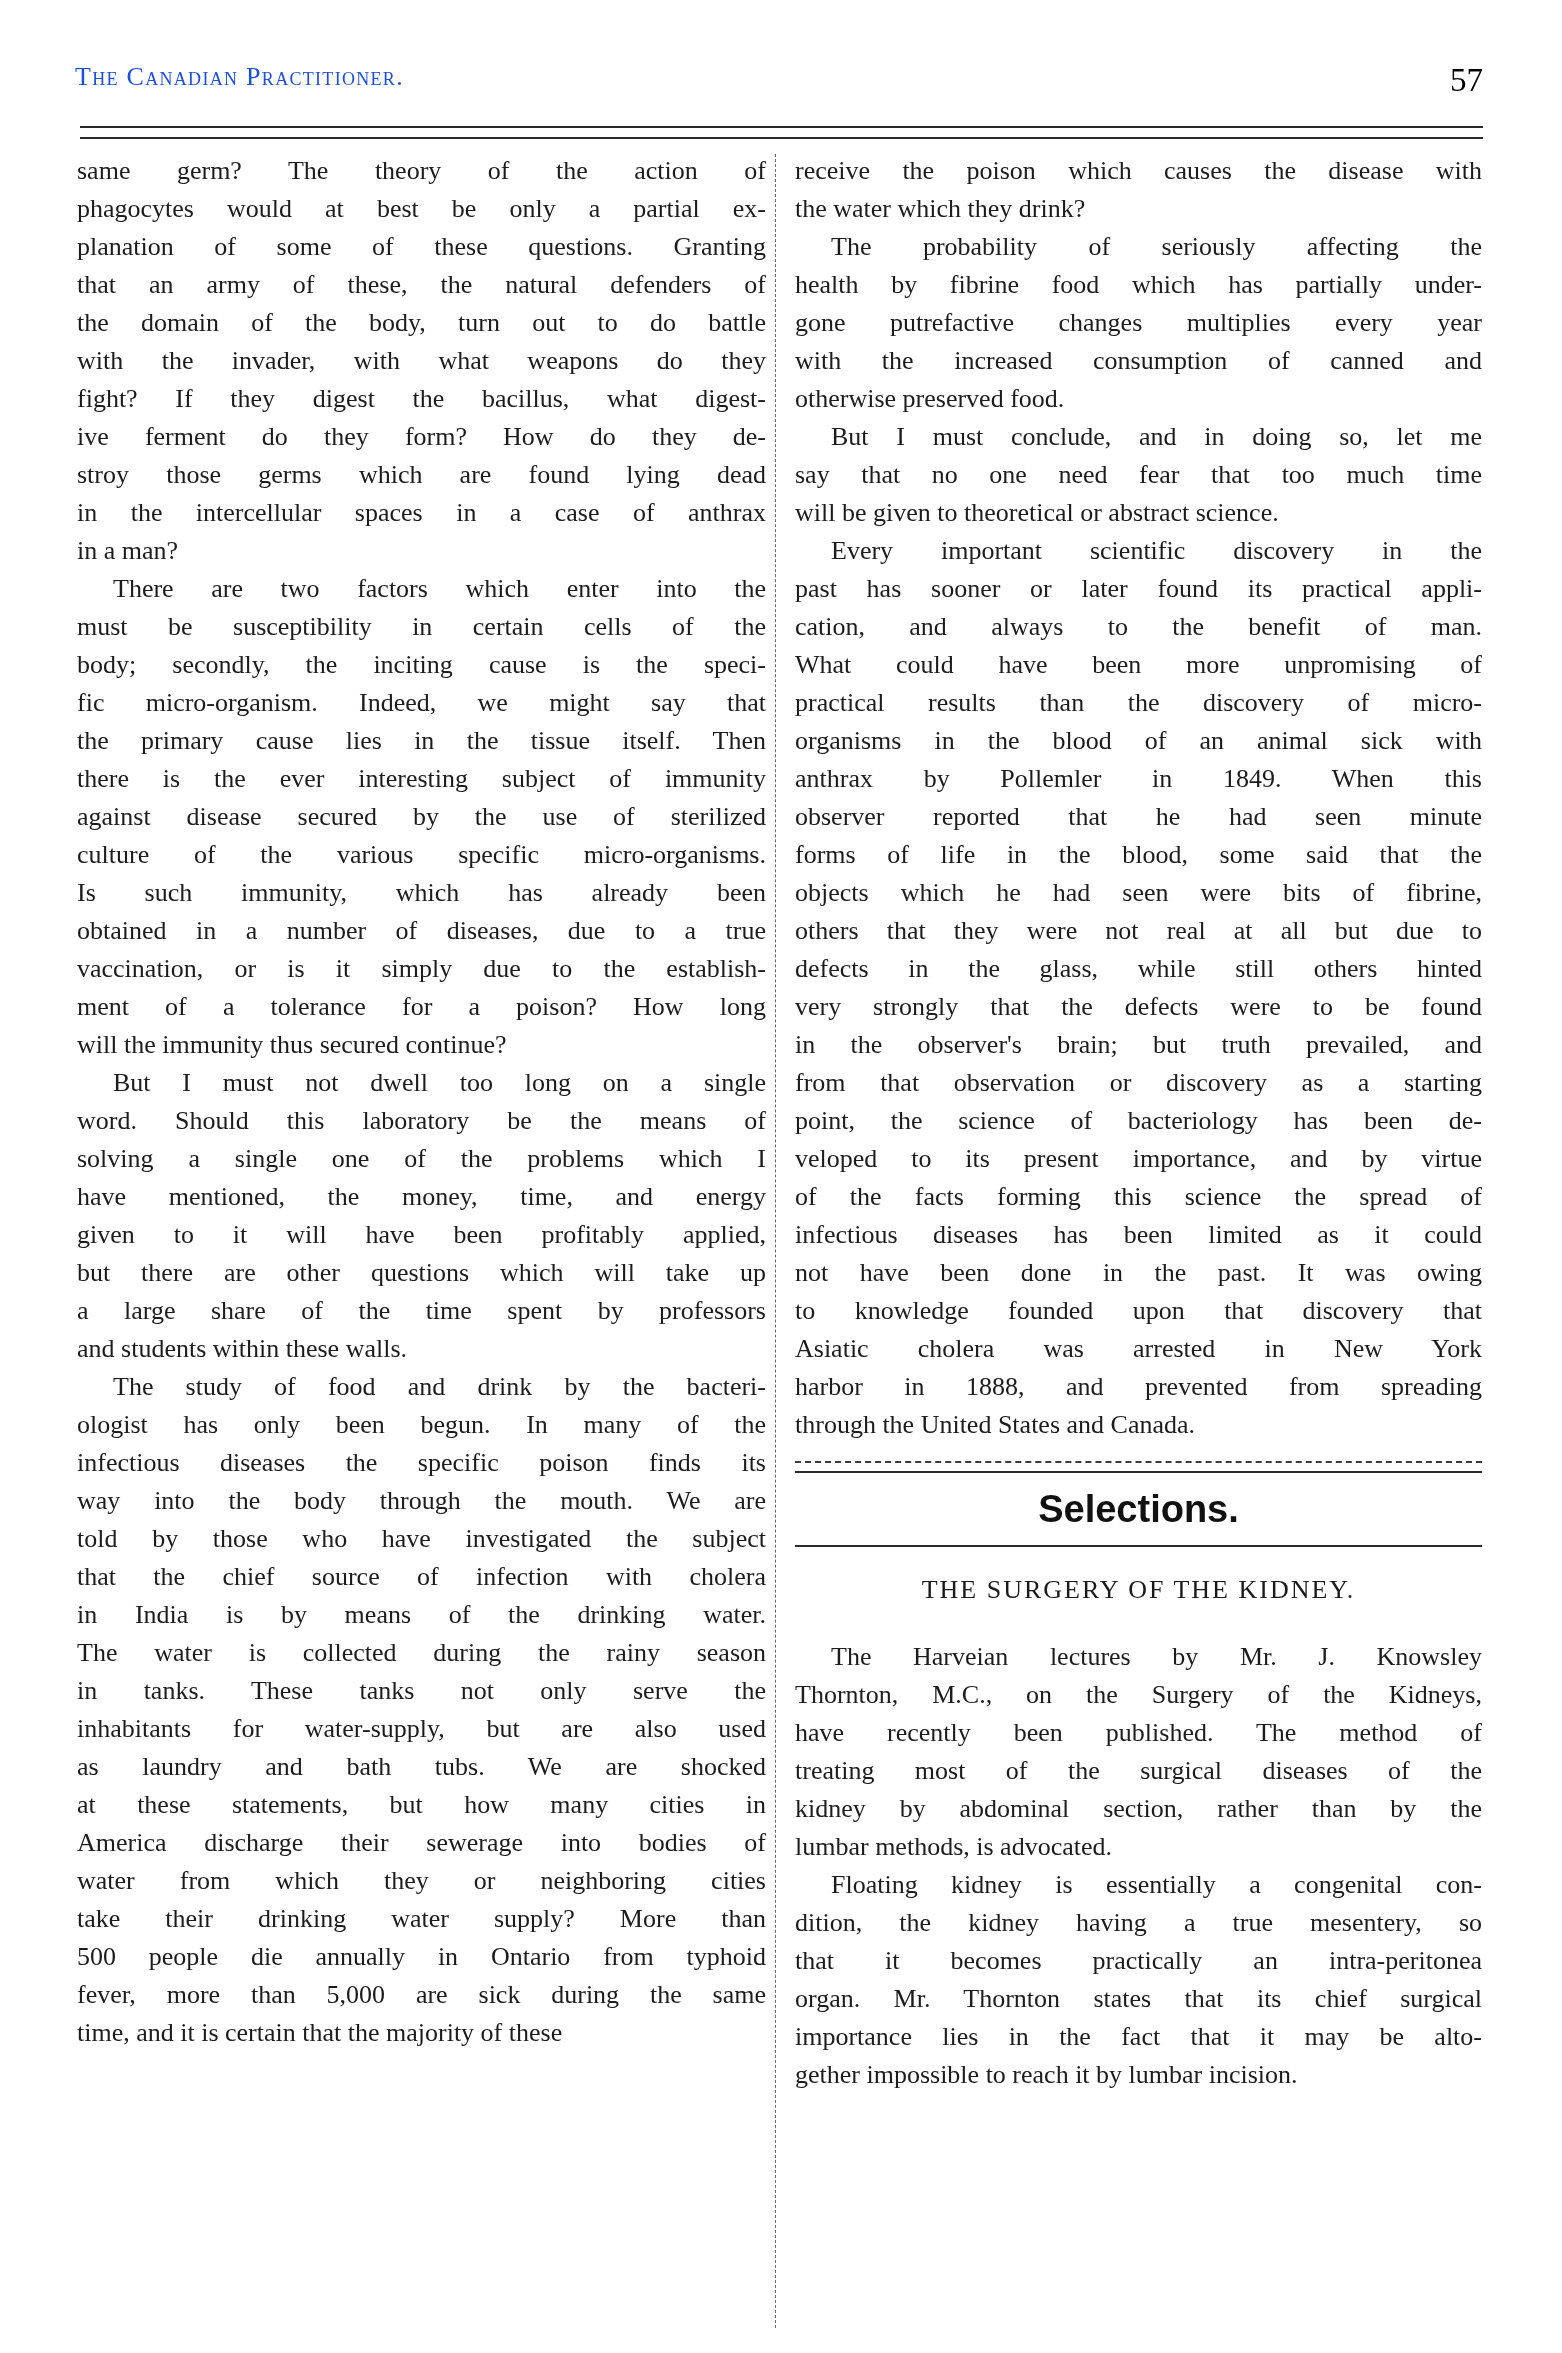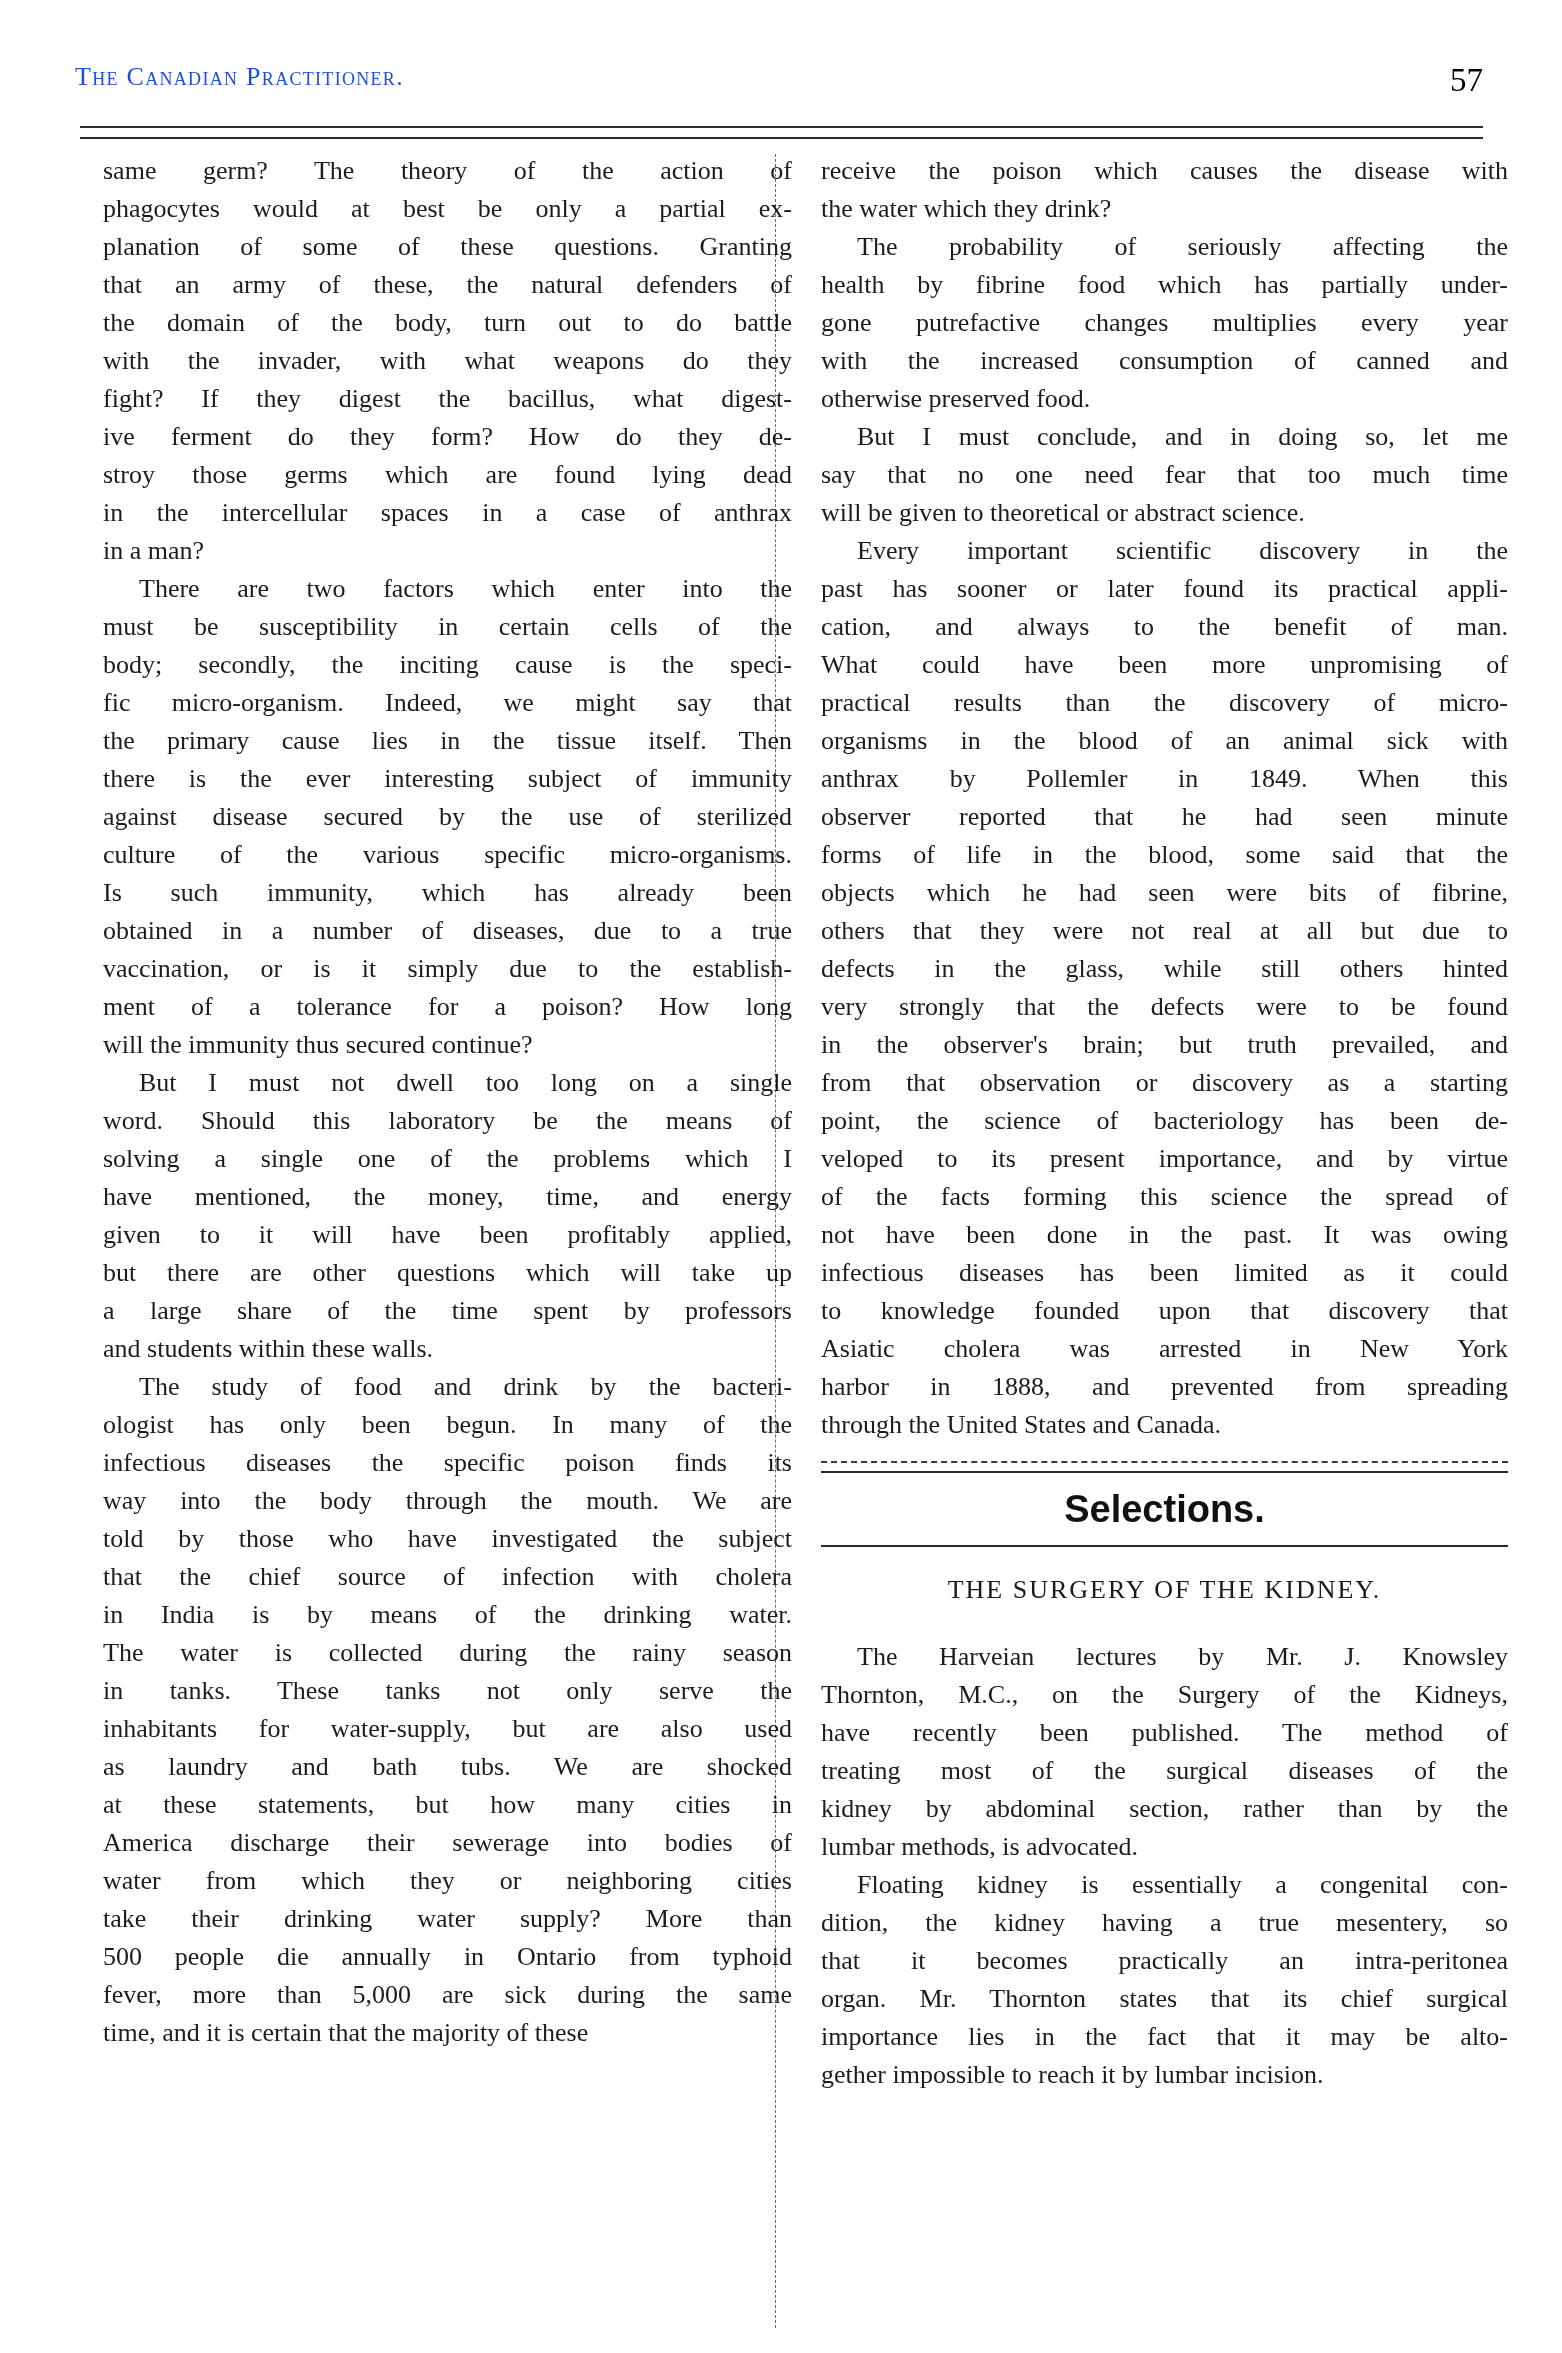--- a/index.html
+++ b/index.html
@@ -18,21 +18,21 @@
   .rule { position: absolute; left: 80px; width: 1403px; height: 2px; background: #2a2a2a; }
   .rule.r1 { top: 126px; }
   .rule.r2 { top: 137px; }
   .col-divider {
     position: absolute; left: 775px; top: 154px; height: 2174px; width: 0;
     border-left: 1.3px dashed #6a6a6a;
   }
   .column {
     position: absolute; top: 152px;
     font-family: "Liberation Serif", "DejaVu Serif", serif;
-    font-size: 26px; line-height: 38px; color: #1c1c1c; margin-left: 26px;
+    font-size: 26px; line-height: 38px; color: #1c1c1c;
   }
   .column.left { left: 77px; width: 689px; }
   .column.right { left: 795px; width: 687px; }
   .line { display: block; white-space: nowrap; text-align: justify; text-align-last: justify; height: 38px; }
   .line.last { text-align-last: left; }
   .line.indent { padding-left: 36px; }
   .section-rule { display: block; height: 2px; background: #2a2a2a; margin: 0; }
   .section-rule.dashed { background: none; border-top: 2px dashed #3a3a3a; height: 0; }
   .section-title {
     display: block; text-align: center;
@@ -150,22 +150,22 @@
           <span class="line">forms of life in the blood, some said that the</span>
           <span class="line">objects which he had seen were bits of fibrine,</span>
           <span class="line">others that they were not real at all but due to</span>
           <span class="line">defects in the glass, while still others hinted</span>
           <span class="line">very strongly that the defects were to be found</span>
           <span class="line">in the observer's brain; but truth prevailed, and</span>
           <span class="line">from that observation or discovery as a starting</span>
           <span class="line">point, the science of bacteriology has been de-</span>
           <span class="line">veloped to its present importance, and by virtue</span>
           <span class="line">of the facts forming this science the spread of</span>
+          <span class="line">infectious diseases has been limited as it could</span>
           <span class="line">not have been done in the past.  It was owing</span>
-          <span class="line">infectious diseases has been limited as it could</span>
           <span class="line">to knowledge founded upon that discovery that</span>
           <span class="line">Asiatic cholera was arrested in New York</span>
           <span class="line">harbor in 1888, and prevented from spreading</span>
           <span class="line last">through the United States and Canada.</span>
         </div>
       </div>
     <div style="height:17px"></div>
     <div class="section-rule dashed"></div>
     <div style="height:7.9px"></div>
     <div class="section-rule"></div>

